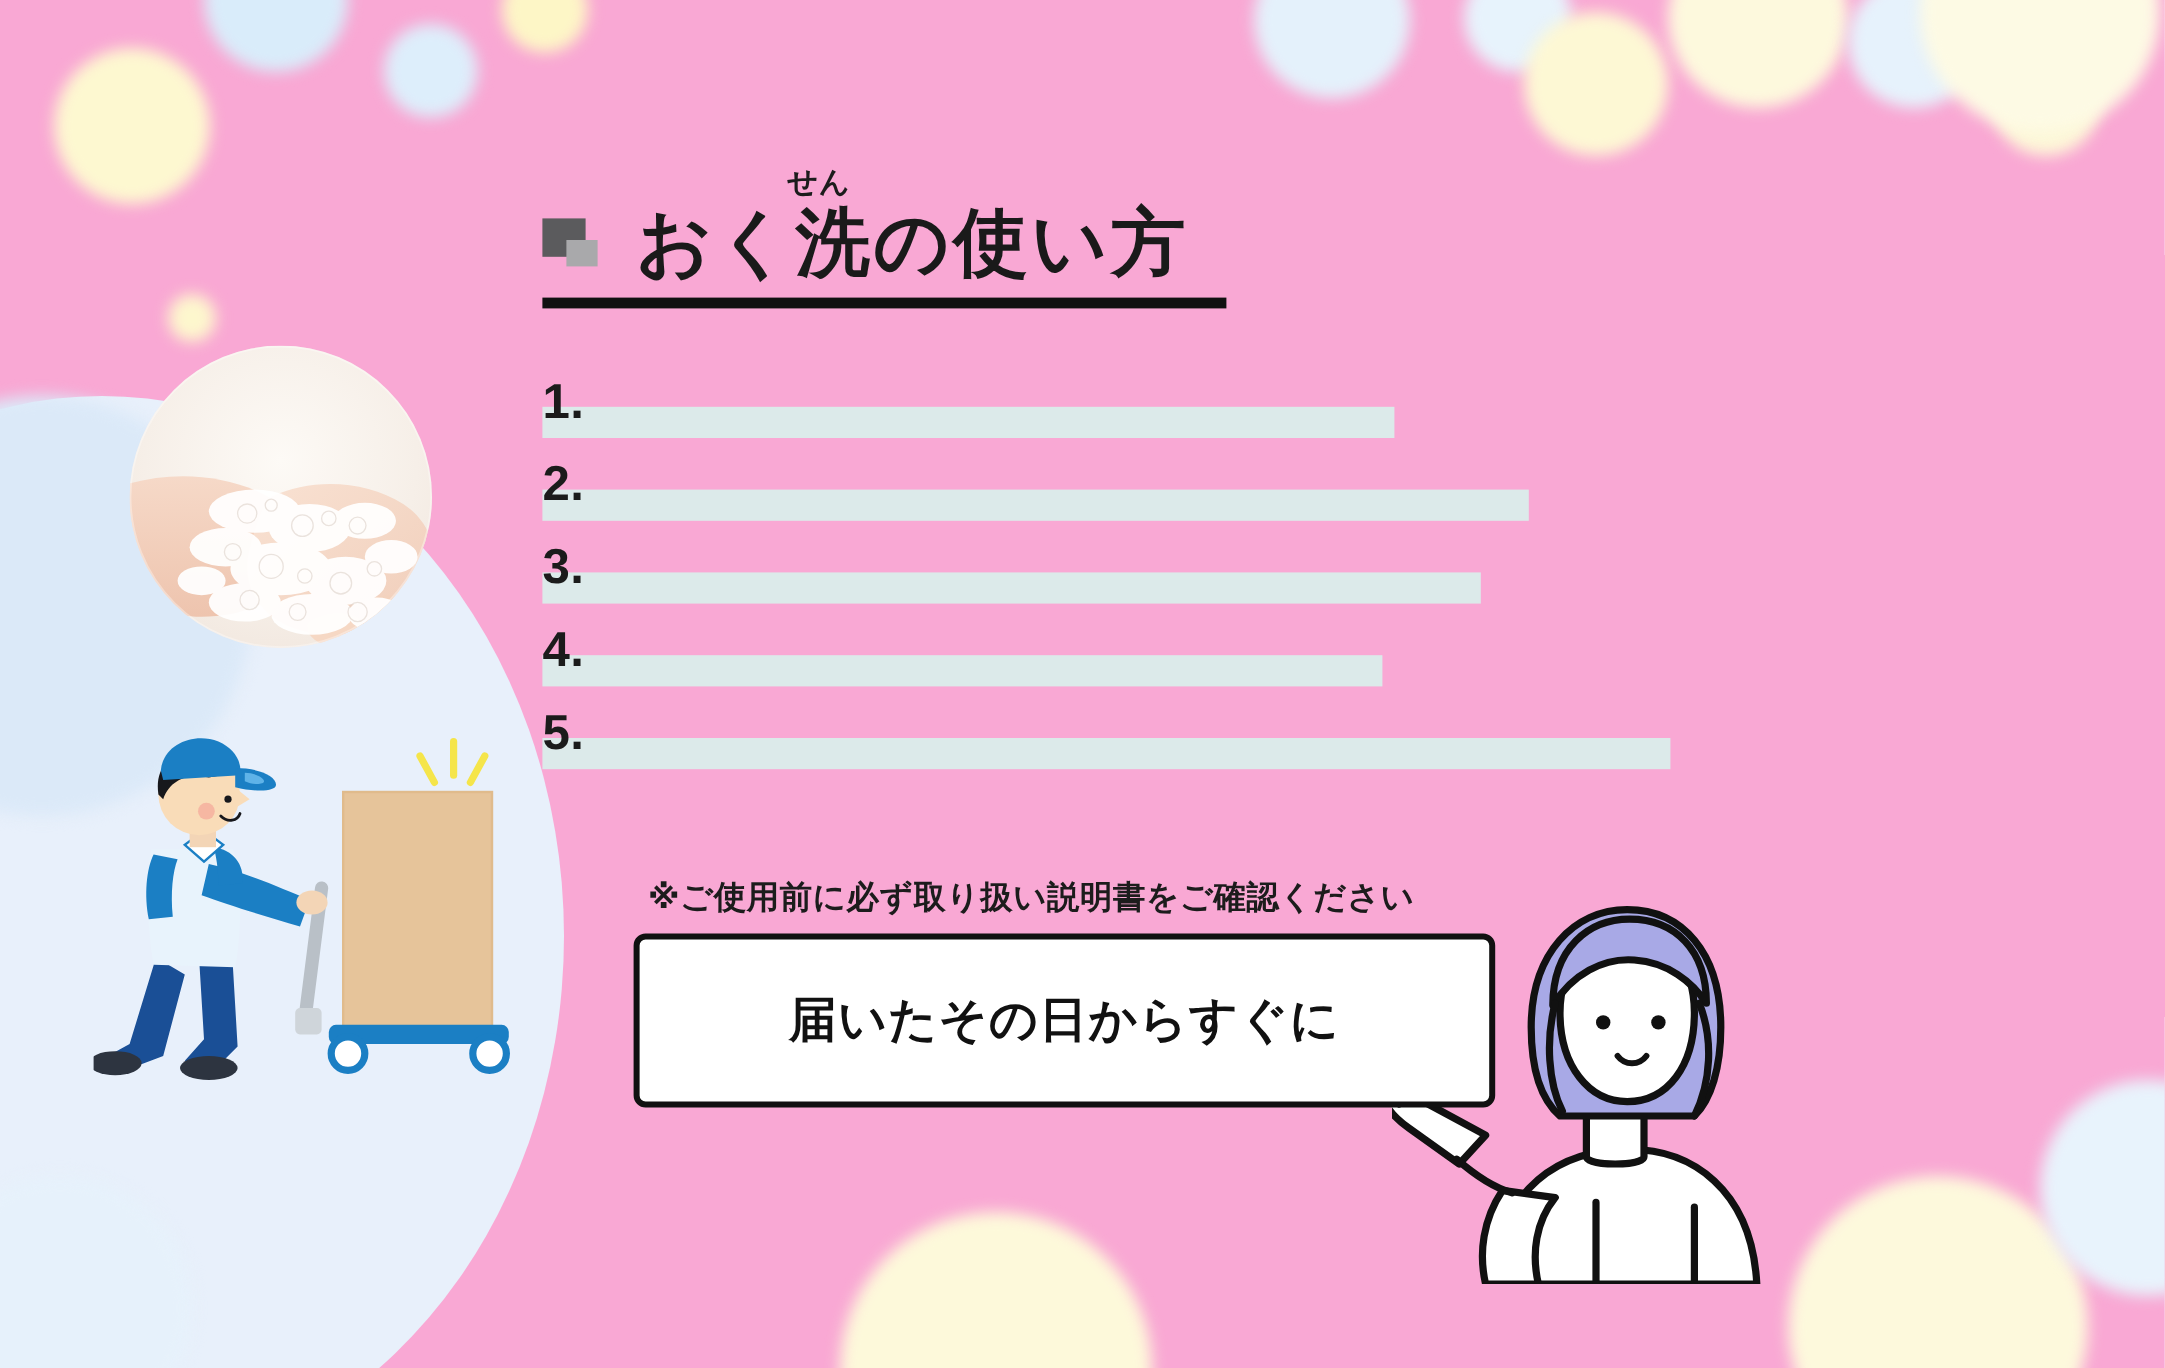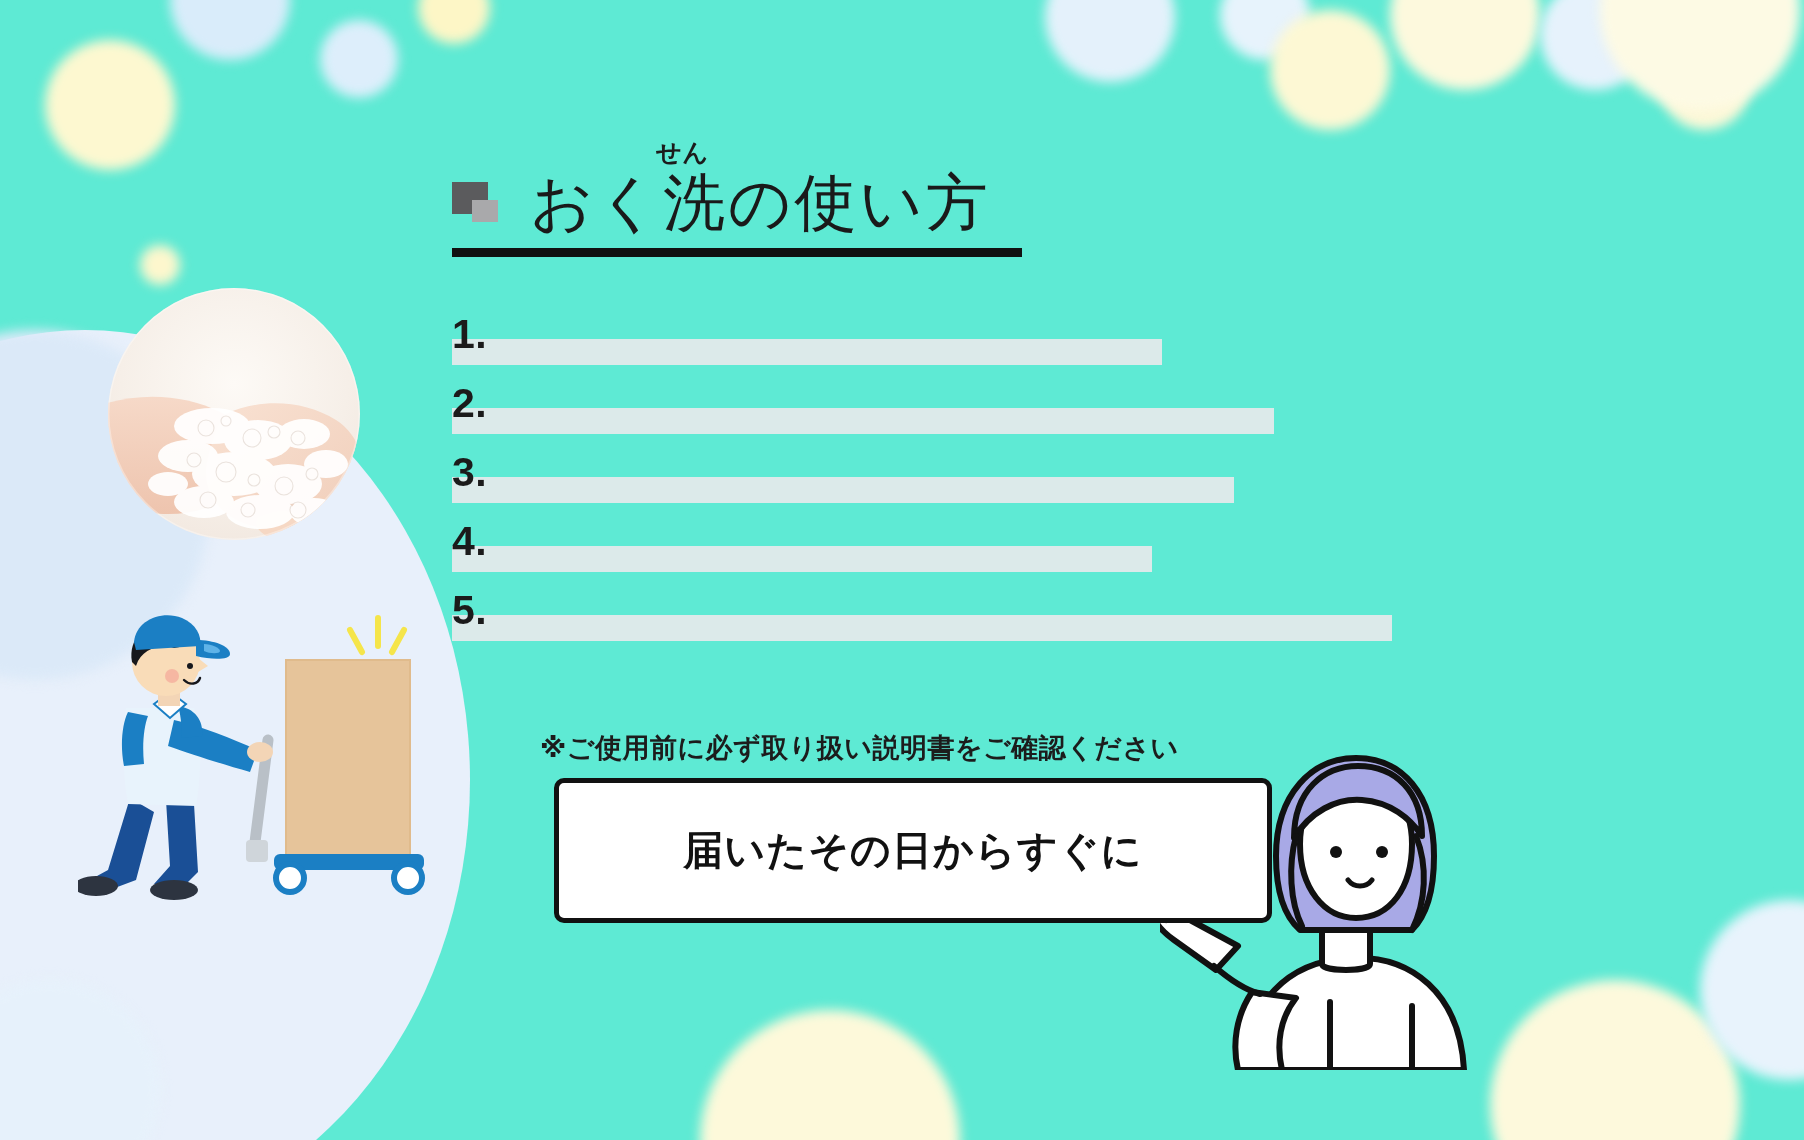--- a/index.html
+++ b/index.html
@@ -11,21 +11,21 @@
     height: 1140px;
     background: #ffffff;
     font-family: "Liberation Sans", "DejaVu Sans", sans-serif;
     overflow: hidden;
     position: relative;
   }
   #slide {
     position: absolute;
     inset: 0;
     overflow: hidden;
-    background: #5eead4;
+    background: #f9a8d4;
   }
 
   
   .bg-layer {
     position: absolute;
     inset: 0;
     overflow: hidden;
     pointer-events: none;
   }
   .blob {
@@ -84,21 +84,21 @@
     left: 126px;
     top: -32px;
     font-size: 25px;
     font-weight: 700;
     letter-spacing: 1px;
     color: #1c1c1c;
     white-space: nowrap;
   }
   .title-main {
     font-size: 62px;
-    font-weight: 400;
+    font-weight: 700;
     letter-spacing: 3px;
     color: #1a1a1a;
     white-space: nowrap;
   }
   .title-rule {
     margin-top: 14px;
     width: 570px;
     height: 9px;
     background: #111111;
   }
@@ -160,21 +160,20 @@
     height: 145px;
     border: 5px solid #111111;
     border-radius: 10px;
     background: #ffffff;
     box-sizing: border-box;
     display: flex;
     flex-direction: column;
     align-items: center;
     justify-content: center;
     z-index: 4;
-    margin-left: 26px;
   }
   .bubble-line {
     font-size: 40px;
     font-weight: 700;
     color: #111111;
     letter-spacing: 1px;
     line-height: 1.18;
     white-space: nowrap;
   }
 

